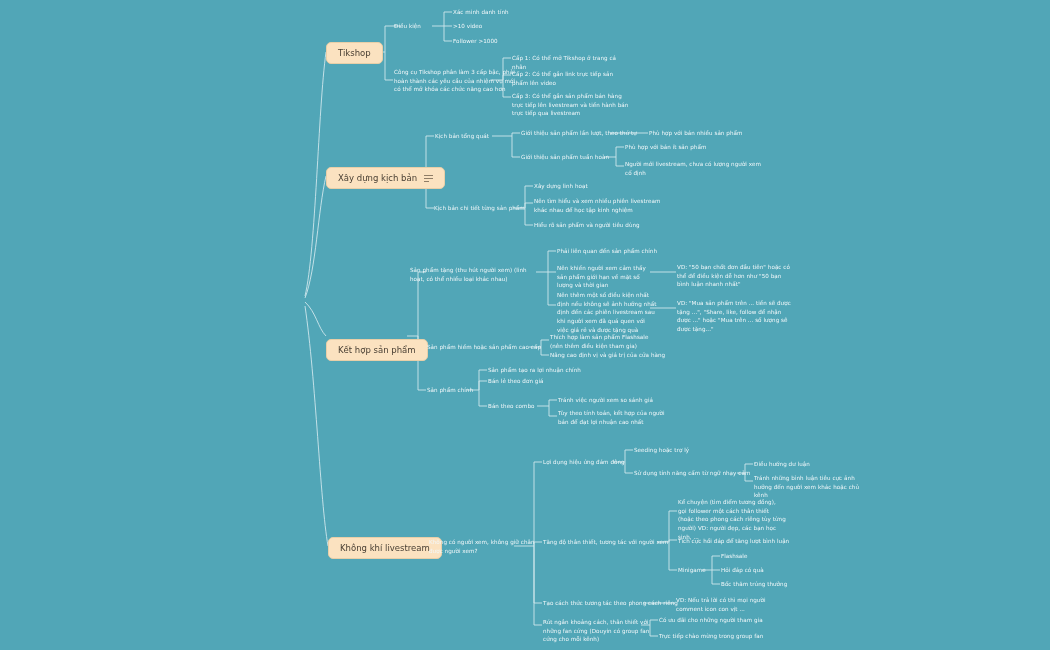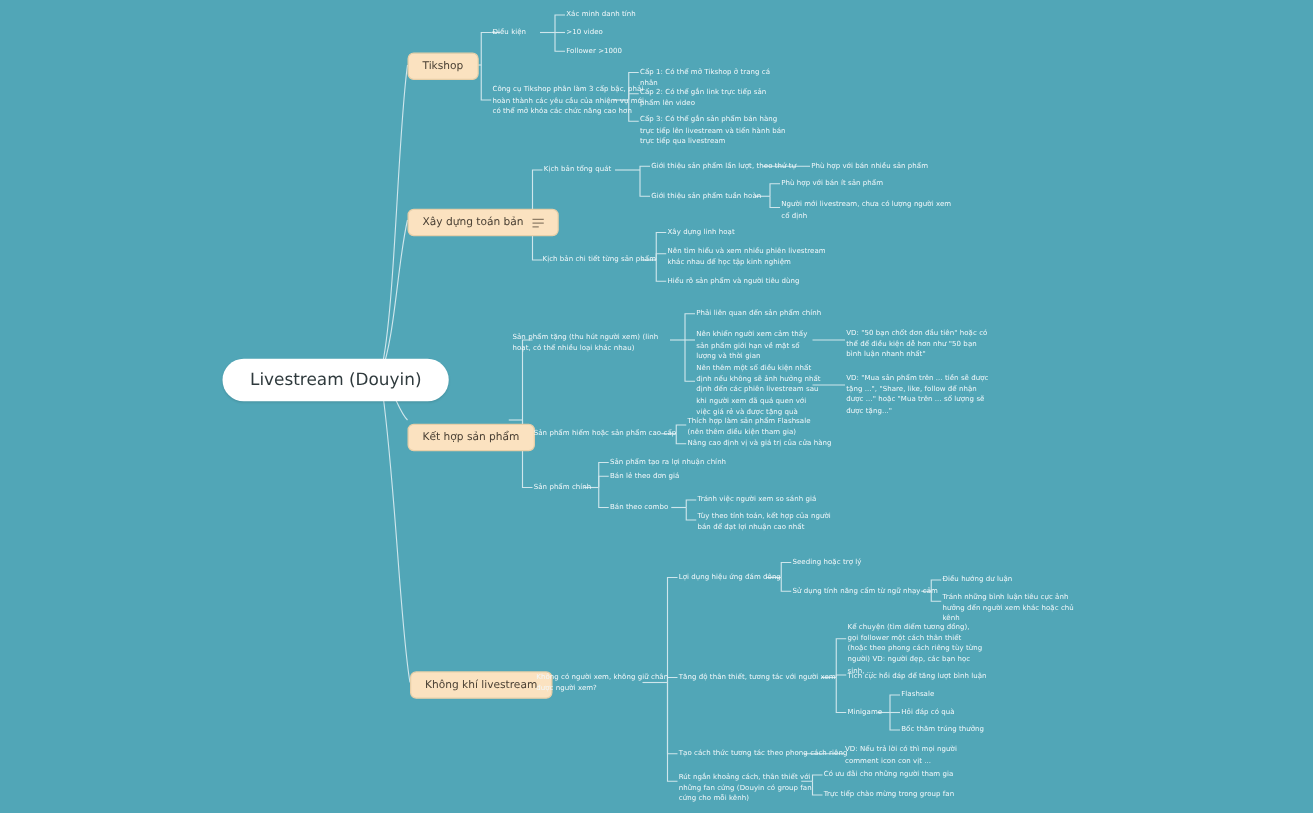--- a/index.html
+++ b/index.html
@@ -154,39 +154,38 @@
     <path d="M712 570 L712 570 L720 570"></path>
     <path d="M712 570 L712 584 L720 584"></path>
 
     <line x1="643" y1="603" x2="675" y2="603"></line>
 
     <line x1="641" y1="625" x2="650" y2="625"></line>
     <path d="M650 625 L650 620 L658 620"></path>
     <path d="M650 625 L650 636 L658 636"></path>
   </svg>
 
-  <div class="node root" style="left:178px;top:287px;">Livestream (Douyin)</div>
 
   <div class="node branch" style="left:326px;top:42px;">
     <span>Tikshop</span>
   </div>
 
   <div class="node leaf nw" style="left:394px;top:22px;">Điều kiện</div>
   <div class="node leaf nw" style="left:453px;top:8px;">Xác minh danh tính</div>
   <div class="node leaf nw" style="left:453px;top:22px;">&gt;10 video</div>
   <div class="node leaf nw" style="left:453px;top:37px;">Follower &gt;1000</div>
 
   <div class="node leaf w1" style="left:394px;top:68px;">Công cụ Tikshop phân làm 3 cấp bậc, phải hoàn thành các yêu cầu của nhiệm vụ mới có thể mở khóa các chức năng cao hơn</div>
 
   <div class="node leaf w3" style="left:512px;top:54px;">Cấp 1: Có thể mở Tikshop ở trang cá nhân</div>
   <div class="node leaf w3" style="left:512px;top:70px;">Cấp 2: Có thể gắn link trực tiếp sản phẩm lên video</div>
   <div class="node leaf w3" style="left:512px;top:92px;">Cấp 3: Có thể gắn sản phẩm bán hàng trực tiếp lên livestream và tiến hành bán trực tiếp qua livestream</div>
 
   <div class="node branch" style="left:326px;top:167px;">
-    <span>Xây dựng toán bản</span>
+    <span>Xây dựng kịch bản</span>
     <span class="ico">
         <i></i>
         <i></i>
         <i></i>
       </span>
   </div>
 
   <div class="node leaf nw" style="left:435px;top:132px;">Kịch bản tổng quát</div>
   <div class="node leaf nw" style="left:521px;top:129px;">Giới thiệu sản phẩm lần lượt, theo thứ tự</div>
   <div class="node leaf nw" style="left:649px;top:129px;">Phù hợp với bán nhiều sản phẩm</div>

